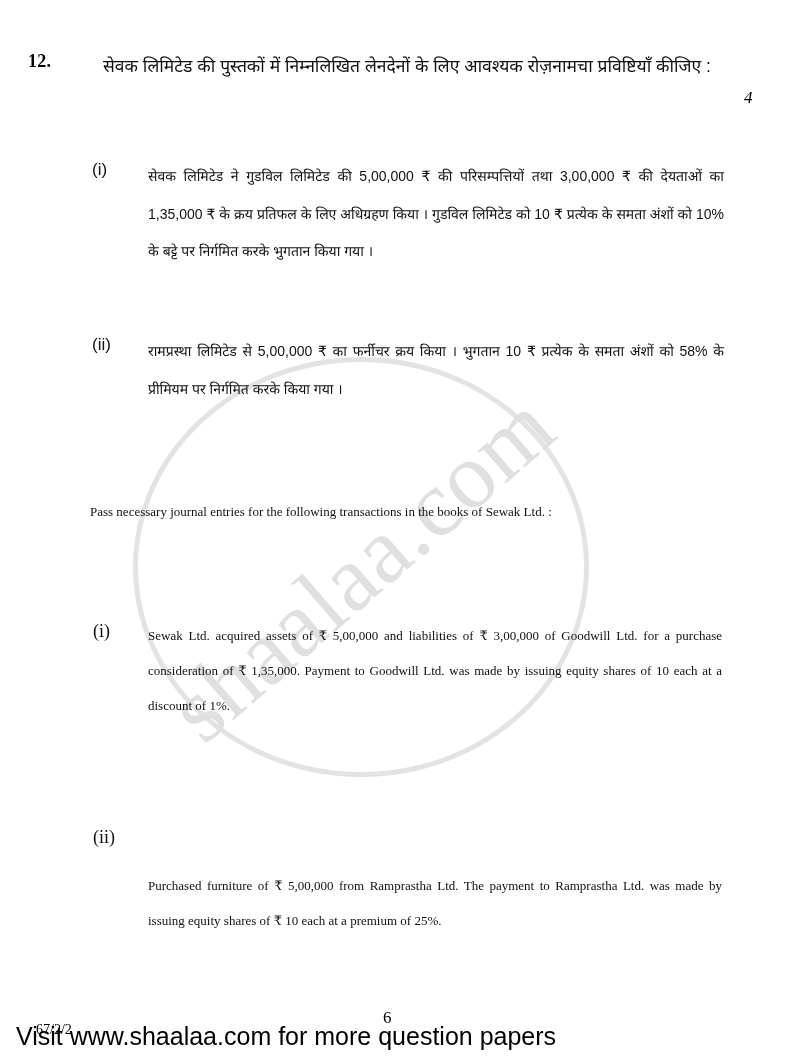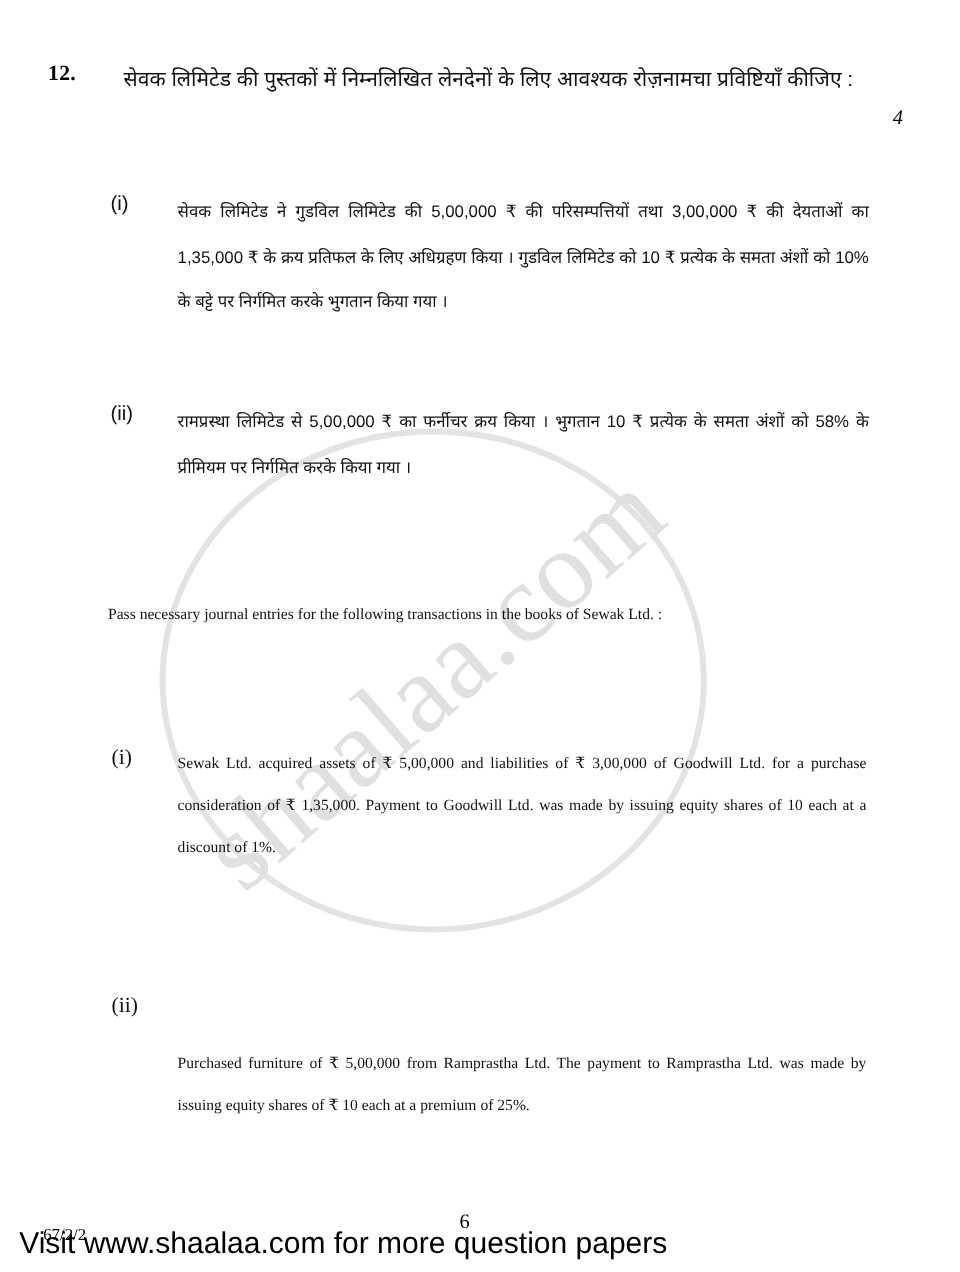--- a/index.html
+++ b/index.html
@@ -57,21 +57,21 @@
   }
 
   
   #content {
     position: relative;
     z-index: 2;
   }
 
   .qnum {
     position: absolute;
-    left: 40px;
+    left: 28px;
     top: 51px;
     font-weight: bold;
     font-size: 18px;
     letter-spacing: 0.3px;
   }
 
   .marks {
     position: absolute;
     left: 744px;
     top: 88px;

